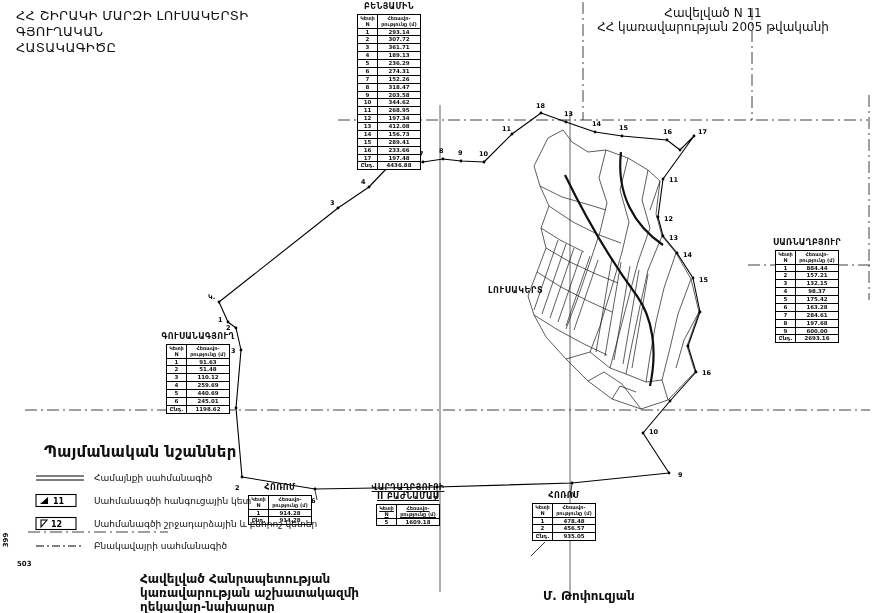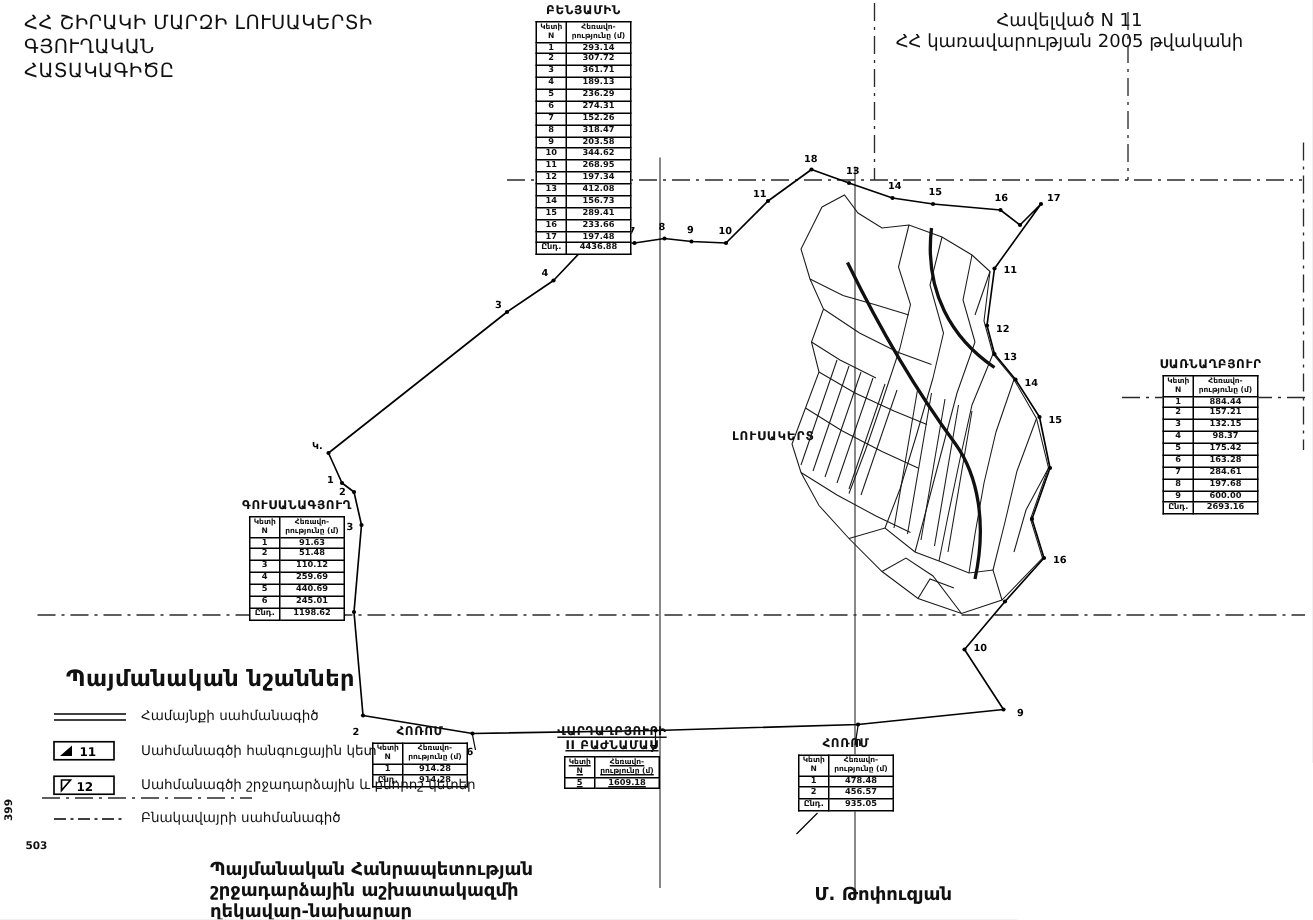--- a/index.html
+++ b/index.html
@@ -483,22 +483,22 @@
       <span class="legend-sym">
         <svg width="56" height="14">
             <line class="lsym" x1="4" y1="7" x2="52" y2="7" stroke-dasharray="8 3 2 3"></line>
           </svg>
       </span>
       <span class="legend-label">Բնակավայրի սահմանագիծ</span>
     </div>
   </div>
 
   <div class="abs footer-block">
-    <div>Պայմանական Հանրապետության</div>
-    <div>շրջադարձային աշխատակազմի</div>
+    <div>Հավելված Հանրապետության</div>
+    <div>կառավարության աշխատակազմի</div>
     <div>ղեկավար-նախարար</div>
   </div>
   <div class="abs signature">Մ. Թոփուզյան</div>
 
   <div class="abs sheet-rot">399</div>
   <div class="abs sheet-num">503</div>
 
 </div>
 
 </body></html>

